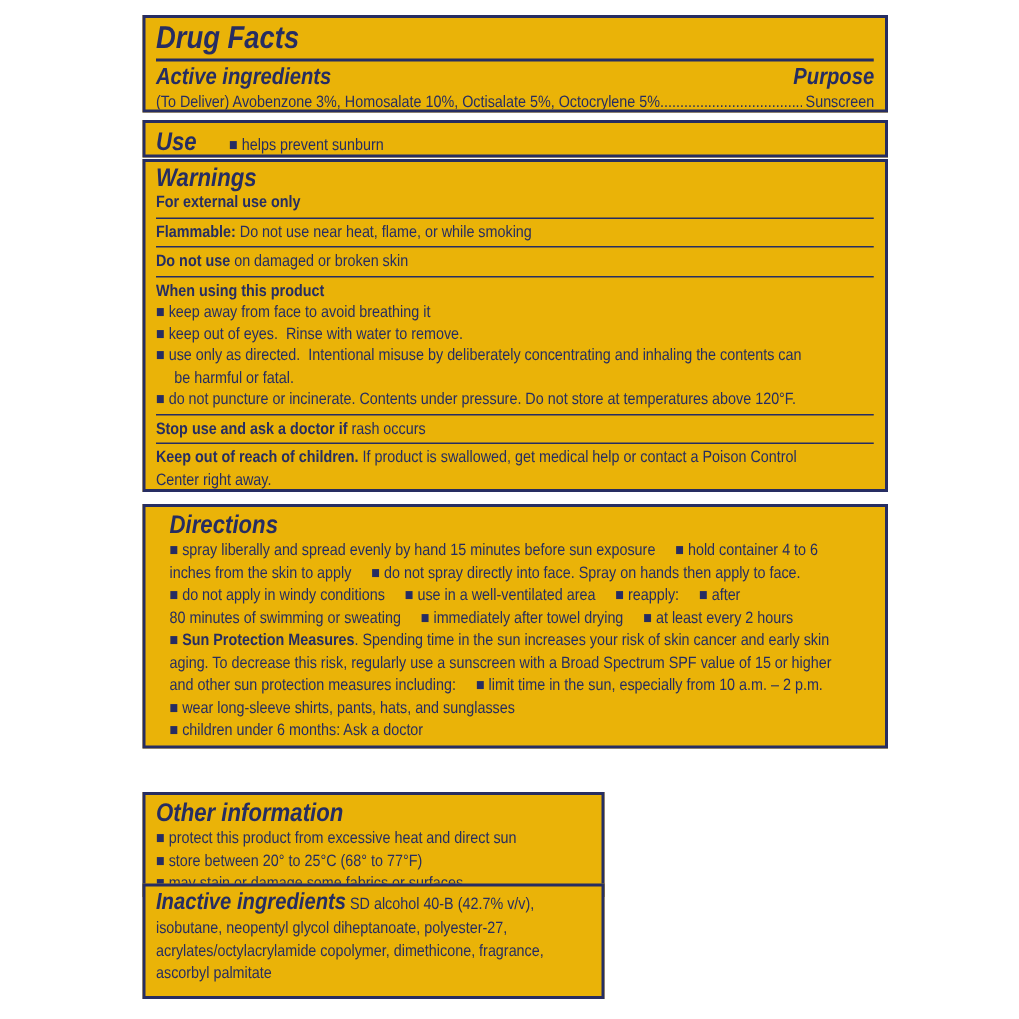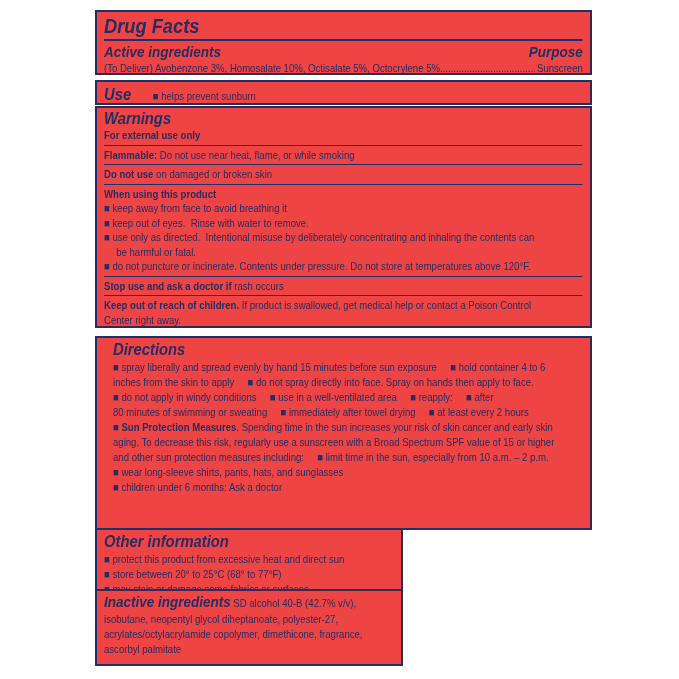--- a/index.html
+++ b/index.html
@@ -1,18 +1,18 @@
 <!DOCTYPE html>
 <html><head>
 <meta charset="utf-8">
 <style>
   html,body{margin:0;padding:0;background:#ffffff;}
   .page{position:relative;width:679px;height:679px;background:#ffffff;overflow:hidden;
         font-family:"Liberation Sans",sans-serif;color:#262d62;}
-  .box{position:absolute;left:95px;box-sizing:border-box;background:#ef4444;
+  .box{position:absolute;left:95px;box-sizing:border-box;background:#eab308;
        border:2px solid #262d62;padding:2px 7px;overflow:hidden;}
   .wide{width:497px;}
   .narrow{width:308px;}
   
   .cw{transform:scaleX(0.87);transform-origin:0 0;width:114.9%;}
   .ln{white-space:pre;font-size:11px;line-height:15px;letter-spacing:0;}
   .w .ln{line-height:14.5px;}
   .h1{font-style:italic;font-weight:bold;font-size:21px;line-height:24px;white-space:pre;}
   .h2{font-style:italic;font-weight:bold;font-size:17px;line-height:20px;white-space:pre;}
   .w .h2{line-height:18px;}
@@ -74,21 +74,21 @@
       <div class="ln indent">be harmful or fatal.</div>
       <div class="ln">■ do not puncture or incinerate. Contents under pressure. Do not store at temperatures above 120°F.</div>
       <div class="rule"></div>
       <div class="ln"><span class="b">Stop use and ask a doctor if</span><span> rash occurs</span></div>
       <div class="rule"></div>
       <div class="ln"><span class="b">Keep out of reach of children.</span><span> If product is swallowed, get medical help or contact a Poison Control</span></div>
       <div class="ln">Center right away.</div>
     </div>
   </div>
 
-  <div class="box wide" style="top:336px;height:194px;padding-left:16px;">
+  <div class="box wide" style="top:336px;height:163px;padding-left:16px;">
     <div class="cw">
       <div class="h2">Directions</div>
       <div class="ln">■ spray liberally and spread evenly by hand 15 minutes before sun exposure     ■ hold container 4 to 6</div>
       <div class="ln">inches from the skin to apply     ■ do not spray directly into face. Spray on hands then apply to face.</div>
       <div class="ln">■ do not apply in windy conditions     ■ use in a well-ventilated area     ■ reapply:     ■ after</div>
       <div class="ln">80 minutes of swimming or sweating     ■ immediately after towel drying     ■ at least every 2 hours</div>
       <div class="ln"><span class="b">■ Sun Protection Measures</span><span>. Spending time in the sun increases your risk of skin cancer and early skin</span></div>
       <div class="ln">aging. To decrease this risk, regularly use a sunscreen with a Broad Spectrum SPF value of 15 or higher</div>
       <div class="ln">and other sun protection measures including:     ■ limit time in the sun, especially from 10 a.m. – 2 p.m.</div>
       <div class="ln">■ wear long-sleeve shirts, pants, hats, and sunglasses</div>

